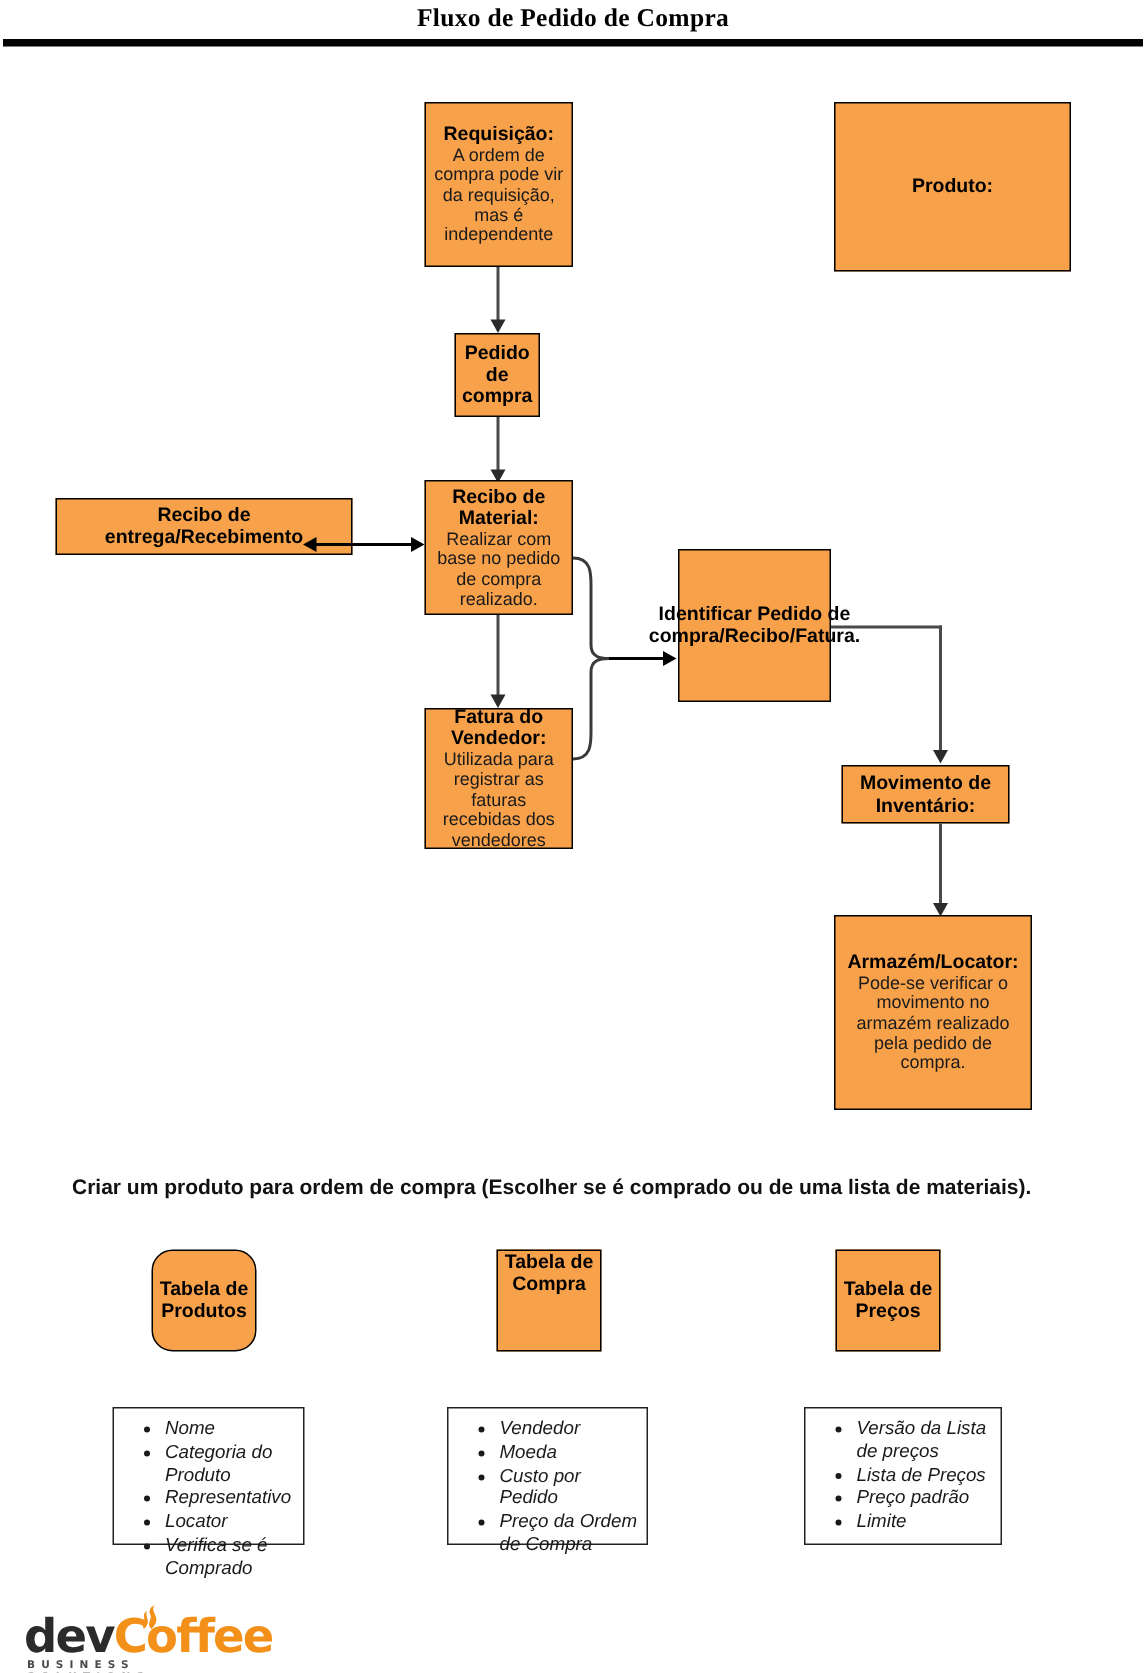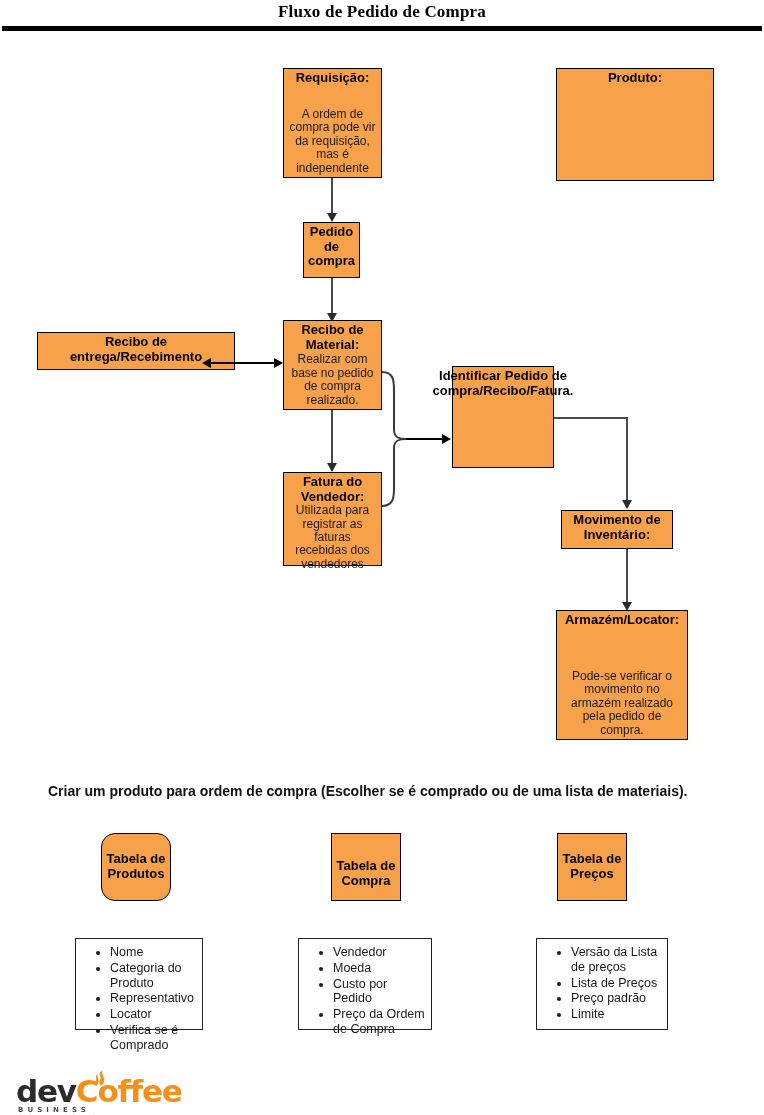--- a/index.html
+++ b/index.html
@@ -40,21 +40,21 @@
   
   .node {
     position: absolute;
     box-sizing: border-box;
     background: #F8A14B;
     border: 1px solid #000;
     text-align: center;
     line-height: 1.12;
     display: flex;
     flex-direction: column;
-    justify-content: space-between;
+    justify-content: center;
     align-items: center;
     padding: 2px 3px;
   }
   .node .ttl {
     font-weight: bold;
     font-size: 13px;
     color: #000;
     line-height: 1.12;
   }
   .node .body {
@@ -113,20 +113,21 @@
     position: absolute;
     box-sizing: border-box;
     background: #fff;
     border: 1px solid #222;
     padding: 6px 4px 6px 4px;
   }
   .listbox ul {
     margin: 0;
     padding-left: 30px;
     list-style-type: disc;
+    font-style: italic;
   }
   .listbox li {
     font-size: 12.5px;
     color: #1a1a1a;
     line-height: 1.18;
     margin: 0 0 1px 0;
   }
 
   
   #logo {
@@ -230,21 +231,21 @@
 <div class="node" style="left:556px; top:610px; width:132px; height:130px;">
   <div class="ttl">Armazém/Locator:</div>
   <div class="body">Pode-se verificar o movimento no armazém realizado pela pedido de compra.</div>
 </div>
 
 <div id="bottom-note">Criar um produto para ordem de compra (Escolher se é comprado ou de uma lista de materiais).</div>
 
 <div class="node titleonly" style="left:101px; top:833px; width:70px; height:68px; justify-content:flex-start; padding-top:18px;border-radius:14px;">
   <div class="ttl">Tabela de Produtos</div>
 </div>
-<div class="node titleonly" style="left:331px; top:833px; width:70px; height:68px; justify-content:flex-start; padding-top:25px;">
+<div class="node titleonly" style="left:331px; top:833px; width:70px; height:68px; justify-content:flex-start; padding-top:0;">
   <div class="ttl">Tabela de Compra</div>
 </div>
 <div class="node titleonly" style="left:557px; top:833px; width:70px; height:68px; justify-content:flex-start; padding-top:18px;">
   <div class="ttl">Tabela de Preços</div>
 </div>
 
 <div class="listbox" style="left:75px; top:938px; width:128px; height:92px;">
   <ul>
       <li>Nome</li>
       <li>Categoria do Produto</li>

